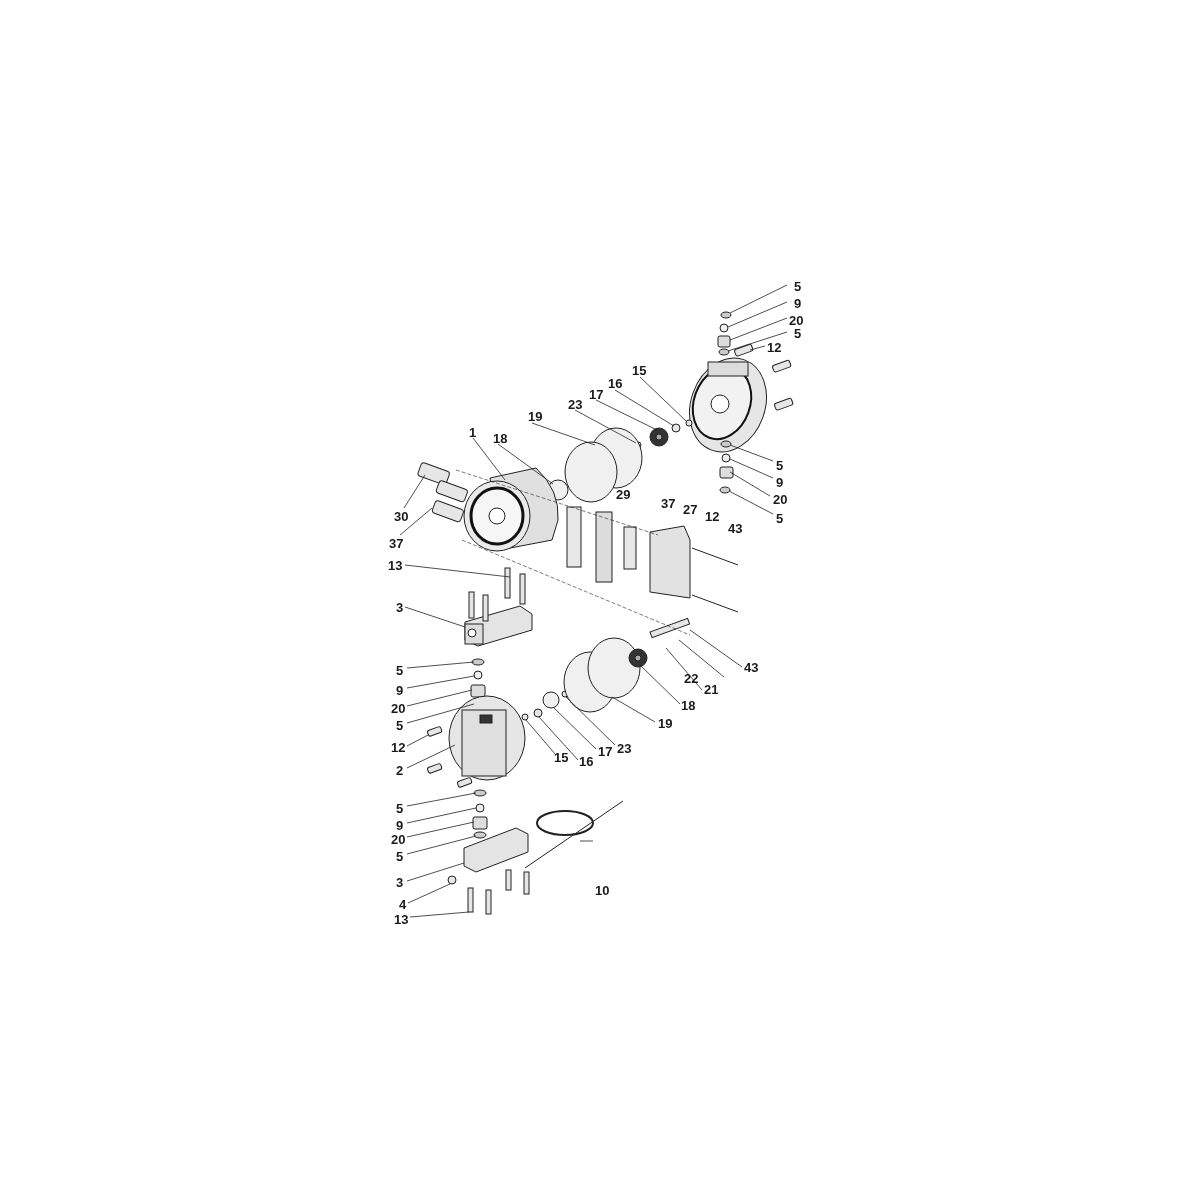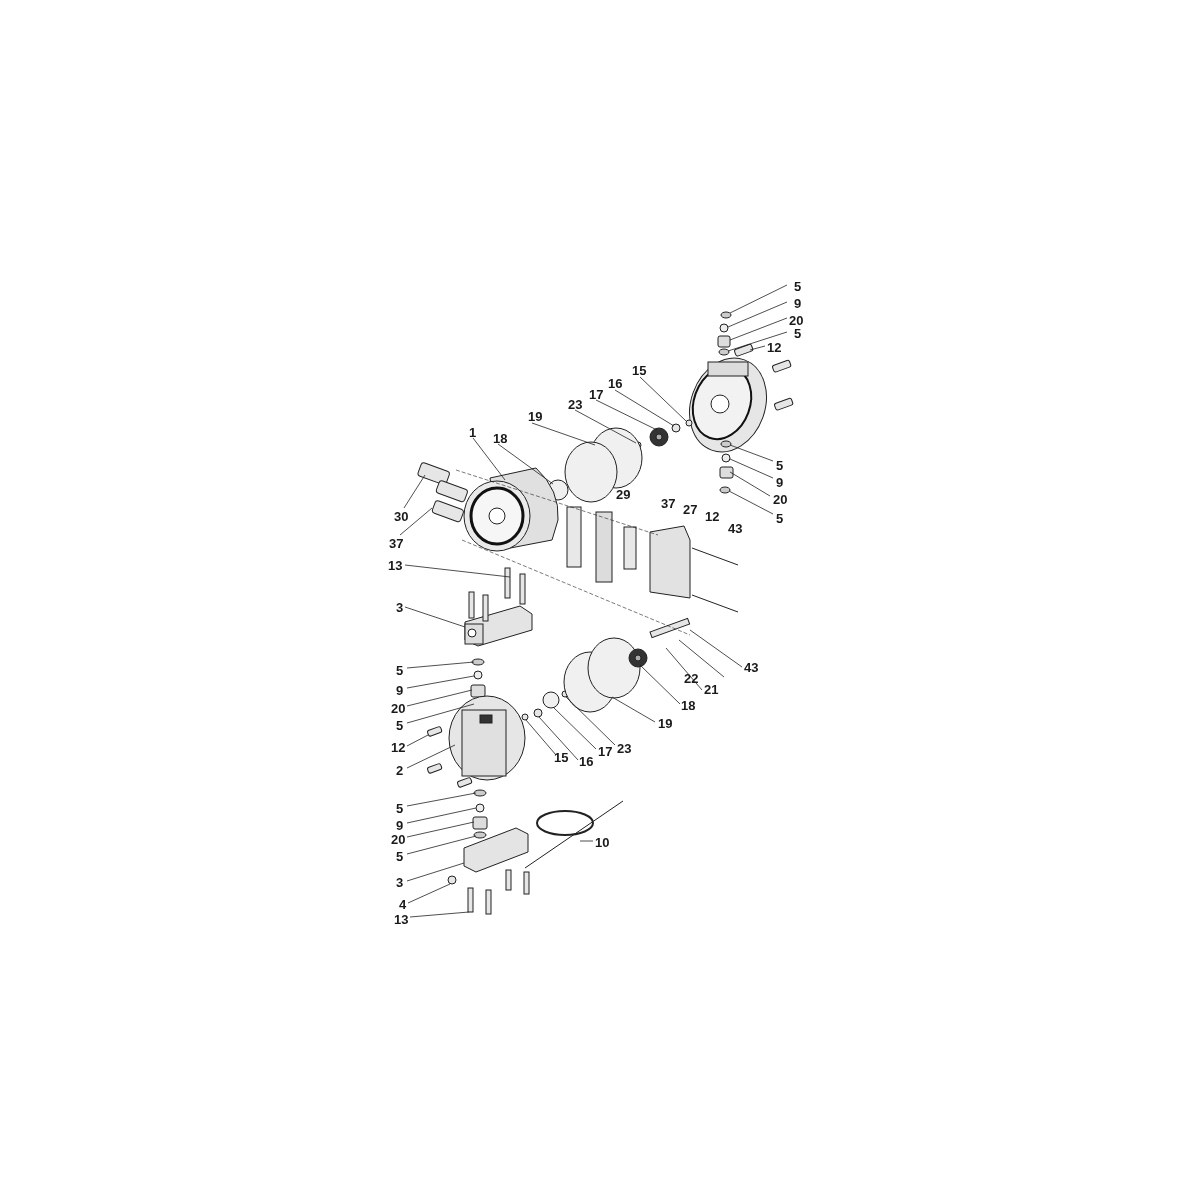--- a/index.html
+++ b/index.html
@@ -203,17 +203,17 @@
   <div class="lbl" style="left:396px;top:664px">5</div>
   <div class="lbl" style="left:396px;top:684px">9</div>
   <div class="lbl" style="left:391px;top:702px">20</div>
   <div class="lbl" style="left:396px;top:719px">5</div>
   <div class="lbl" style="left:391px;top:741px">12</div>
   <div class="lbl" style="left:396px;top:764px">2</div>
   <div class="lbl" style="left:396px;top:802px">5</div>
   <div class="lbl" style="left:396px;top:819px">9</div>
   <div class="lbl" style="left:391px;top:833px">20</div>
   <div class="lbl" style="left:396px;top:850px">5</div>
-  <div class="lbl" style="left:595px;top:836px">10</div>
+  <div class="lbl" style="left:595px;top:884px">10</div>
   <div class="lbl" style="left:396px;top:876px">3</div>
   <div class="lbl" style="left:399px;top:898px">4</div>
   <div class="lbl" style="left:394px;top:913px">13</div>
 </div>
 
 </body></html>

